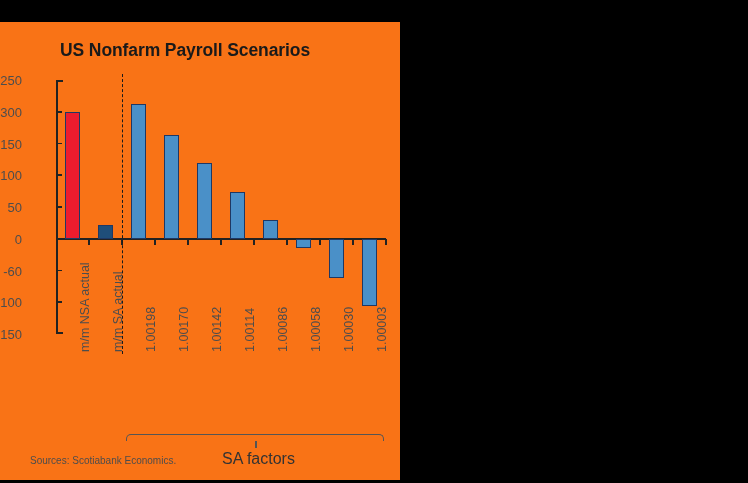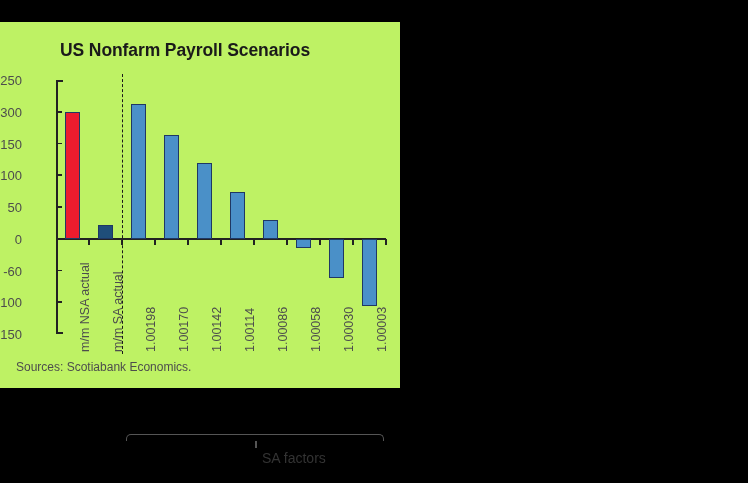--- a/index.html
+++ b/index.html
@@ -10,22 +10,22 @@
     overflow: hidden;
   }
   #root {
     position: relative;
     width: 748px; height: 483px;
     background: #000000;
   }
   .panel {
     position: absolute;
     left: 0; top: 22px;
-    width: 400px; height: 366px;
-    background: #bef264;
+    width: 400px; height: 458px;
+    background: #f97316;
   }
   .chart-title {
     position: absolute;
     left: 0; top: 18px;
     width: 400px;
     text-align: center;
     font-size: 17.5px;
     font-weight: bold;
     color: #1a1a1a;
     letter-spacing: -0.1px;
@@ -100,44 +100,43 @@
   .xlab {
     position: absolute;
     font-size: 12.5px;
     color: #4d4d4d;
     white-space: nowrap;
     transform-origin: left top;
     transform: rotate(-90deg);
   }
   .group-label {
     position: absolute;
-    font-size: 14px;
+    font-size: 16px;
     color: #333333;
     white-space: nowrap;
-    margin-left: 40px;
   }
   .brace {
     position: absolute;
     border-top: 1.6px solid #555555;
     border-left: 1.6px solid #555555;
     border-right: 1.6px solid #555555;
     border-radius: 5px 5px 0 0;
     height: 7px;
   }
   .brace-stem {
     position: absolute;
     width: 1.6px;
     height: 7px;
     background: #555555;
   }
   .source {
     position: absolute;
-    left: 16px;
+    left: 30px;
     bottom: 14px;
-    font-size: 12px;
+    font-size: 10px;
     color: #4d4d4d;
     white-space: nowrap;
   }
 </style>
 </head>
 <body>
 
 <div id="root">
 
   <div class="panel">

